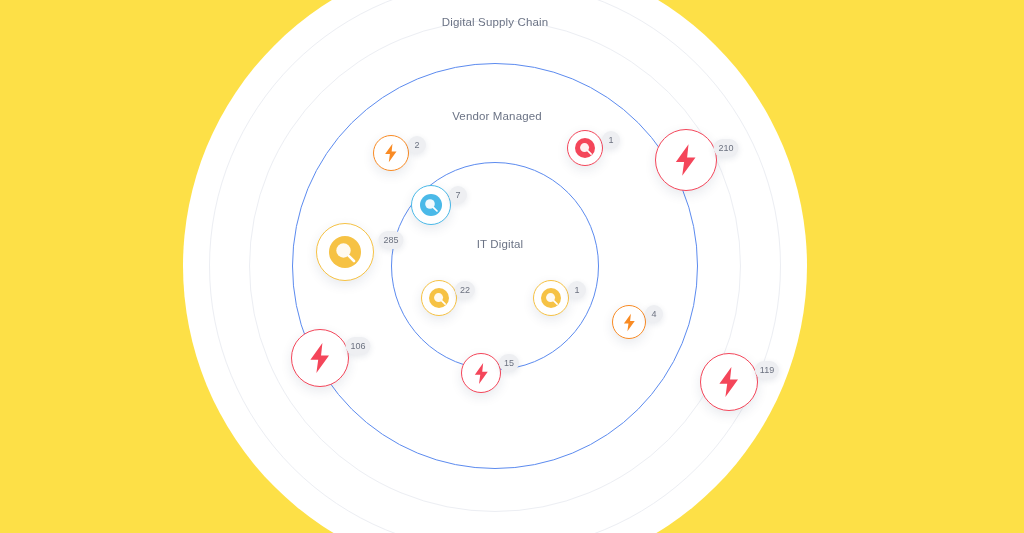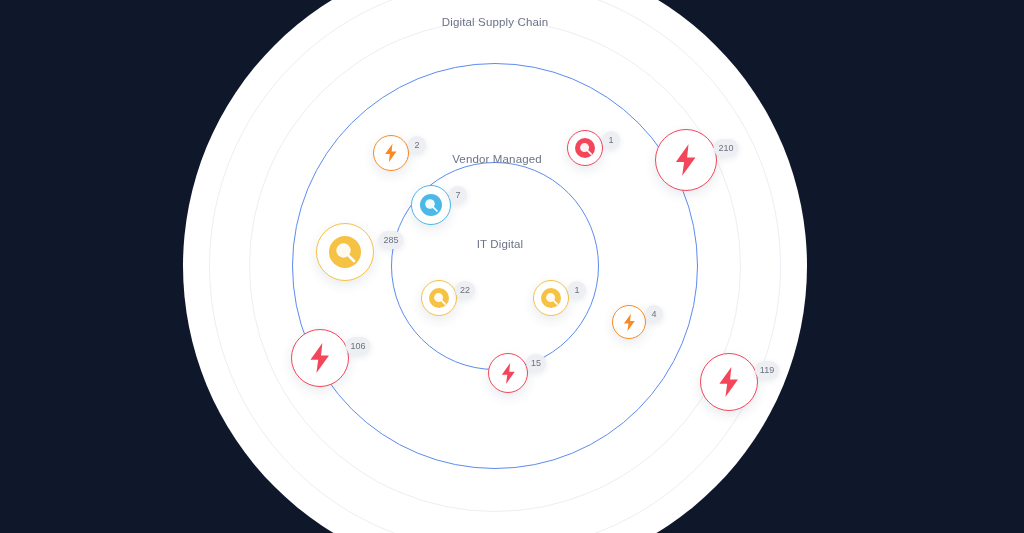--- a/index.html
+++ b/index.html
@@ -13,21 +13,21 @@
     overflow: hidden;
     font-family: "Liberation Sans", sans-serif;
     position: relative;
   }
 
   #stage {
     position: absolute;
     left: 0; top: 0;
     width: 1024px;
     height: 533px;
-    background: #0f172a;
+    background: #fde047;
     overflow: hidden;
     text-decoration: underline;
   }
 
   
   .disc {
     position: absolute;
     border-radius: 50%;
     box-sizing: border-box;
     transform: translate(-50%, -50%);
@@ -112,21 +112,21 @@
 <div id="stage">
   <div id="rings-layer">
       <div class="disc plate-outer" style="left: 495px; top: 266px; width: 624px; height: 624px;"></div>
       <div class="disc ring-faint" style="left: 495px; top: 266px; width: 572px; height: 572px;"></div>
       <div class="disc ring-faint" style="left: 495px; top: 266px; width: 492px; height: 492px;"></div>
       <div class="disc ring-blue" style="left: 495px; top: 266px; width: 406px; height: 406px; border-color: rgb(92, 139, 239);"></div>
       <div class="disc ring-blue" style="left: 495px; top: 266px; width: 208px; height: 208px; border-color: rgb(92, 139, 239);"></div>
     </div>
   <div id="labels-layer">
       <div class="ring-label title" style="left: 495px; top: 22px;">Digital Supply Chain</div>
-      <div class="ring-label" style="left: 497px; top: 116px; margin-top: 43px;">Vendor Managed</div>
+      <div class="ring-label" style="left: 497px; top: 116px;">Vendor Managed</div>
       <div class="ring-label" style="left: 500px; top: 244px;">IT Digital</div>
     </div>
   <div id="nodes-layer">
       <div class="node" style="left: 391px; top: 153px; width: 62px; height: 62px;">
         <div class="node-circle" style="width: 36px; height: 36px; border: 1.5px solid rgb(249, 139, 36);">
           <div class="node-inner" style="width: 22px; height: 22px; background: transparent;">
             <svg width="22" height="22" viewBox="0 0 24 24" aria-hidden="true">
               <path d="M13.6 2 5.6 13.2h5.2L9.6 22l8.4-11.6h-5.3L13.6 2z" fill="#f98b24"></path>
             </svg>
           </div>
@@ -211,21 +211,21 @@
       <div class="node" style="left: 320px; top: 358px; width: 84px; height: 84px;">
         <div class="node-circle" style="width: 58px; height: 58px; border: 1.5px solid rgb(244, 70, 90);">
           <div class="node-inner" style="width: 36px; height: 36px; background: transparent;">
             <svg width="36" height="36" viewBox="0 0 24 24" aria-hidden="true">
               <path d="M13.6 2 5.6 13.2h5.2L9.6 22l8.4-11.6h-5.3L13.6 2z" fill="#f4465a"></path>
             </svg>
           </div>
         </div>
         <div class="badge" style="left: 80px; top: 21px; height: 18px; min-width: 18px; transform: translate(-50%, 0px);">106</div>
       </div>
-      <div class="node" style="left: 508px; top: 373px; width: 66px; height: 66px; text-align: right;">
+      <div class="node" style="left: 481px; top: 373px; width: 66px; height: 66px; text-align: right;">
         <div class="node-circle" style="width: 40px; height: 40px; border: 1.5px solid rgb(244, 70, 90);">
           <div class="node-inner" style="width: 25px; height: 25px; background: transparent;">
             <svg width="25" height="25" viewBox="0 0 24 24" aria-hidden="true">
               <path d="M13.6 2 5.6 13.2h5.2L9.6 22l8.4-11.6h-5.3L13.6 2z" fill="#f4465a"></path>
             </svg>
           </div>
         </div>
         <div class="badge" style="left: 61px; top: 14px; height: 18px; min-width: 18px; transform: translate(-50%, 0px);">15</div>
       </div>
       <div class="node" style="left: 729px; top: 382px; width: 84px; height: 84px;">

